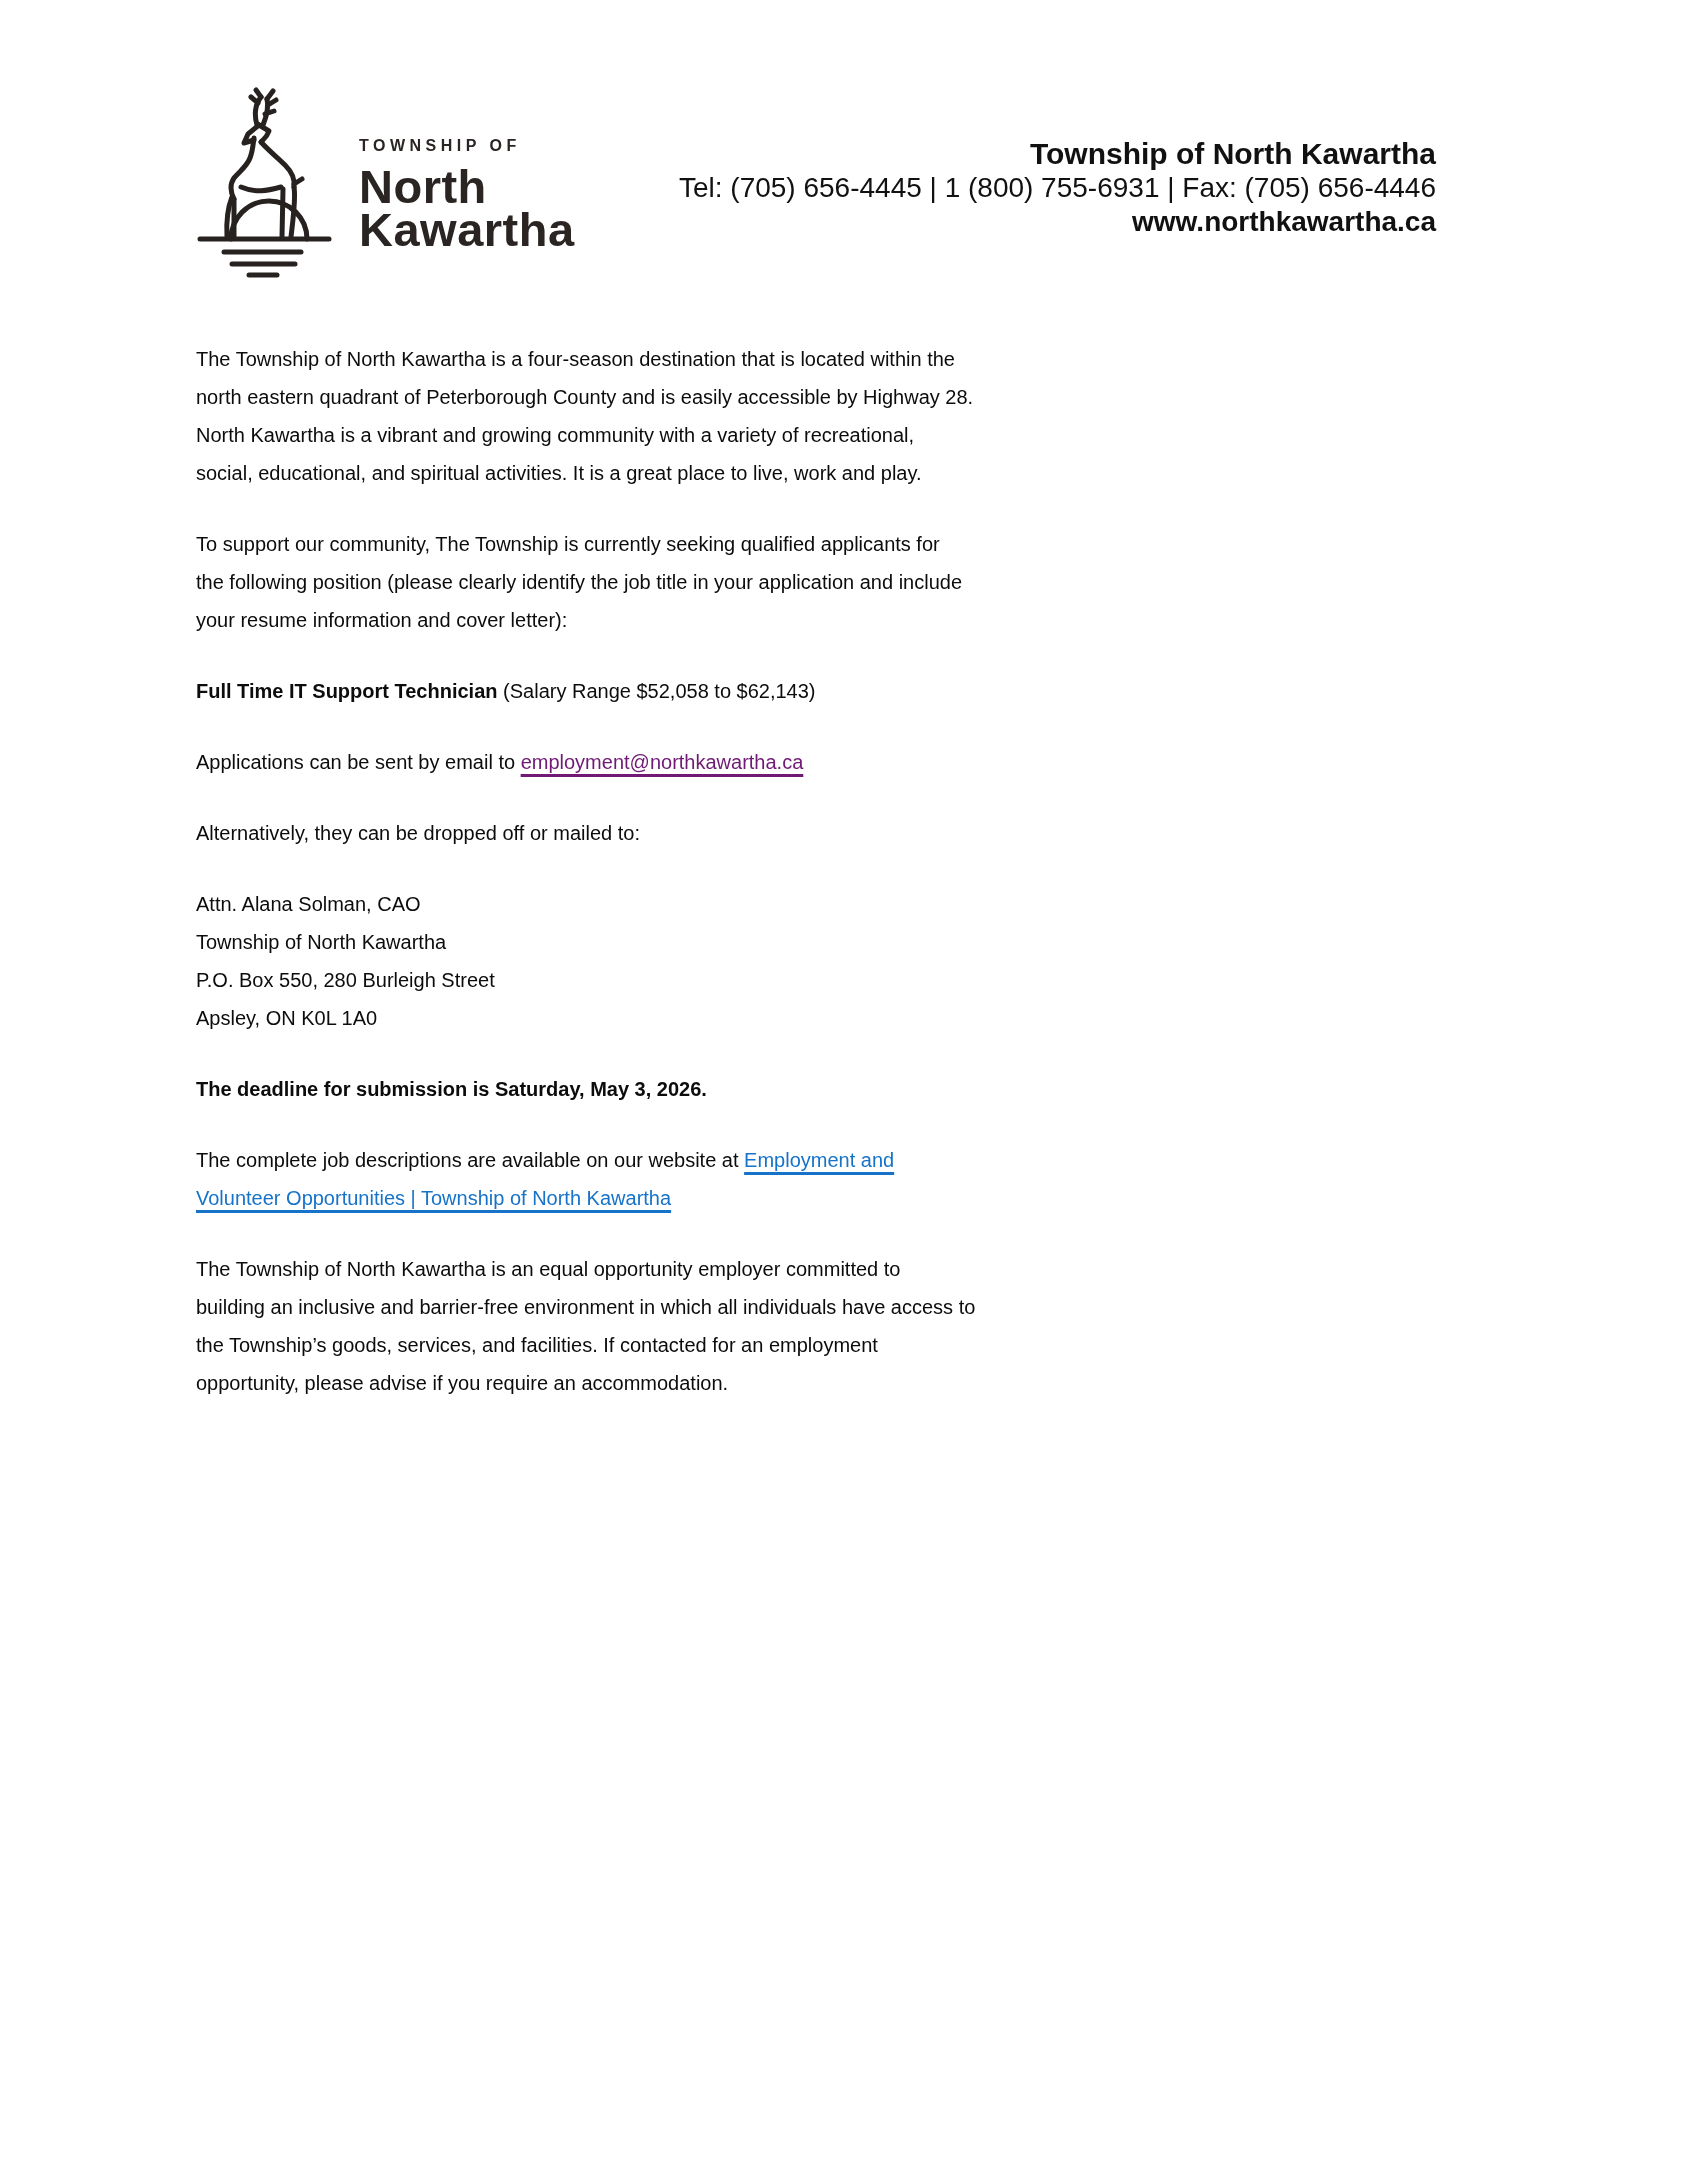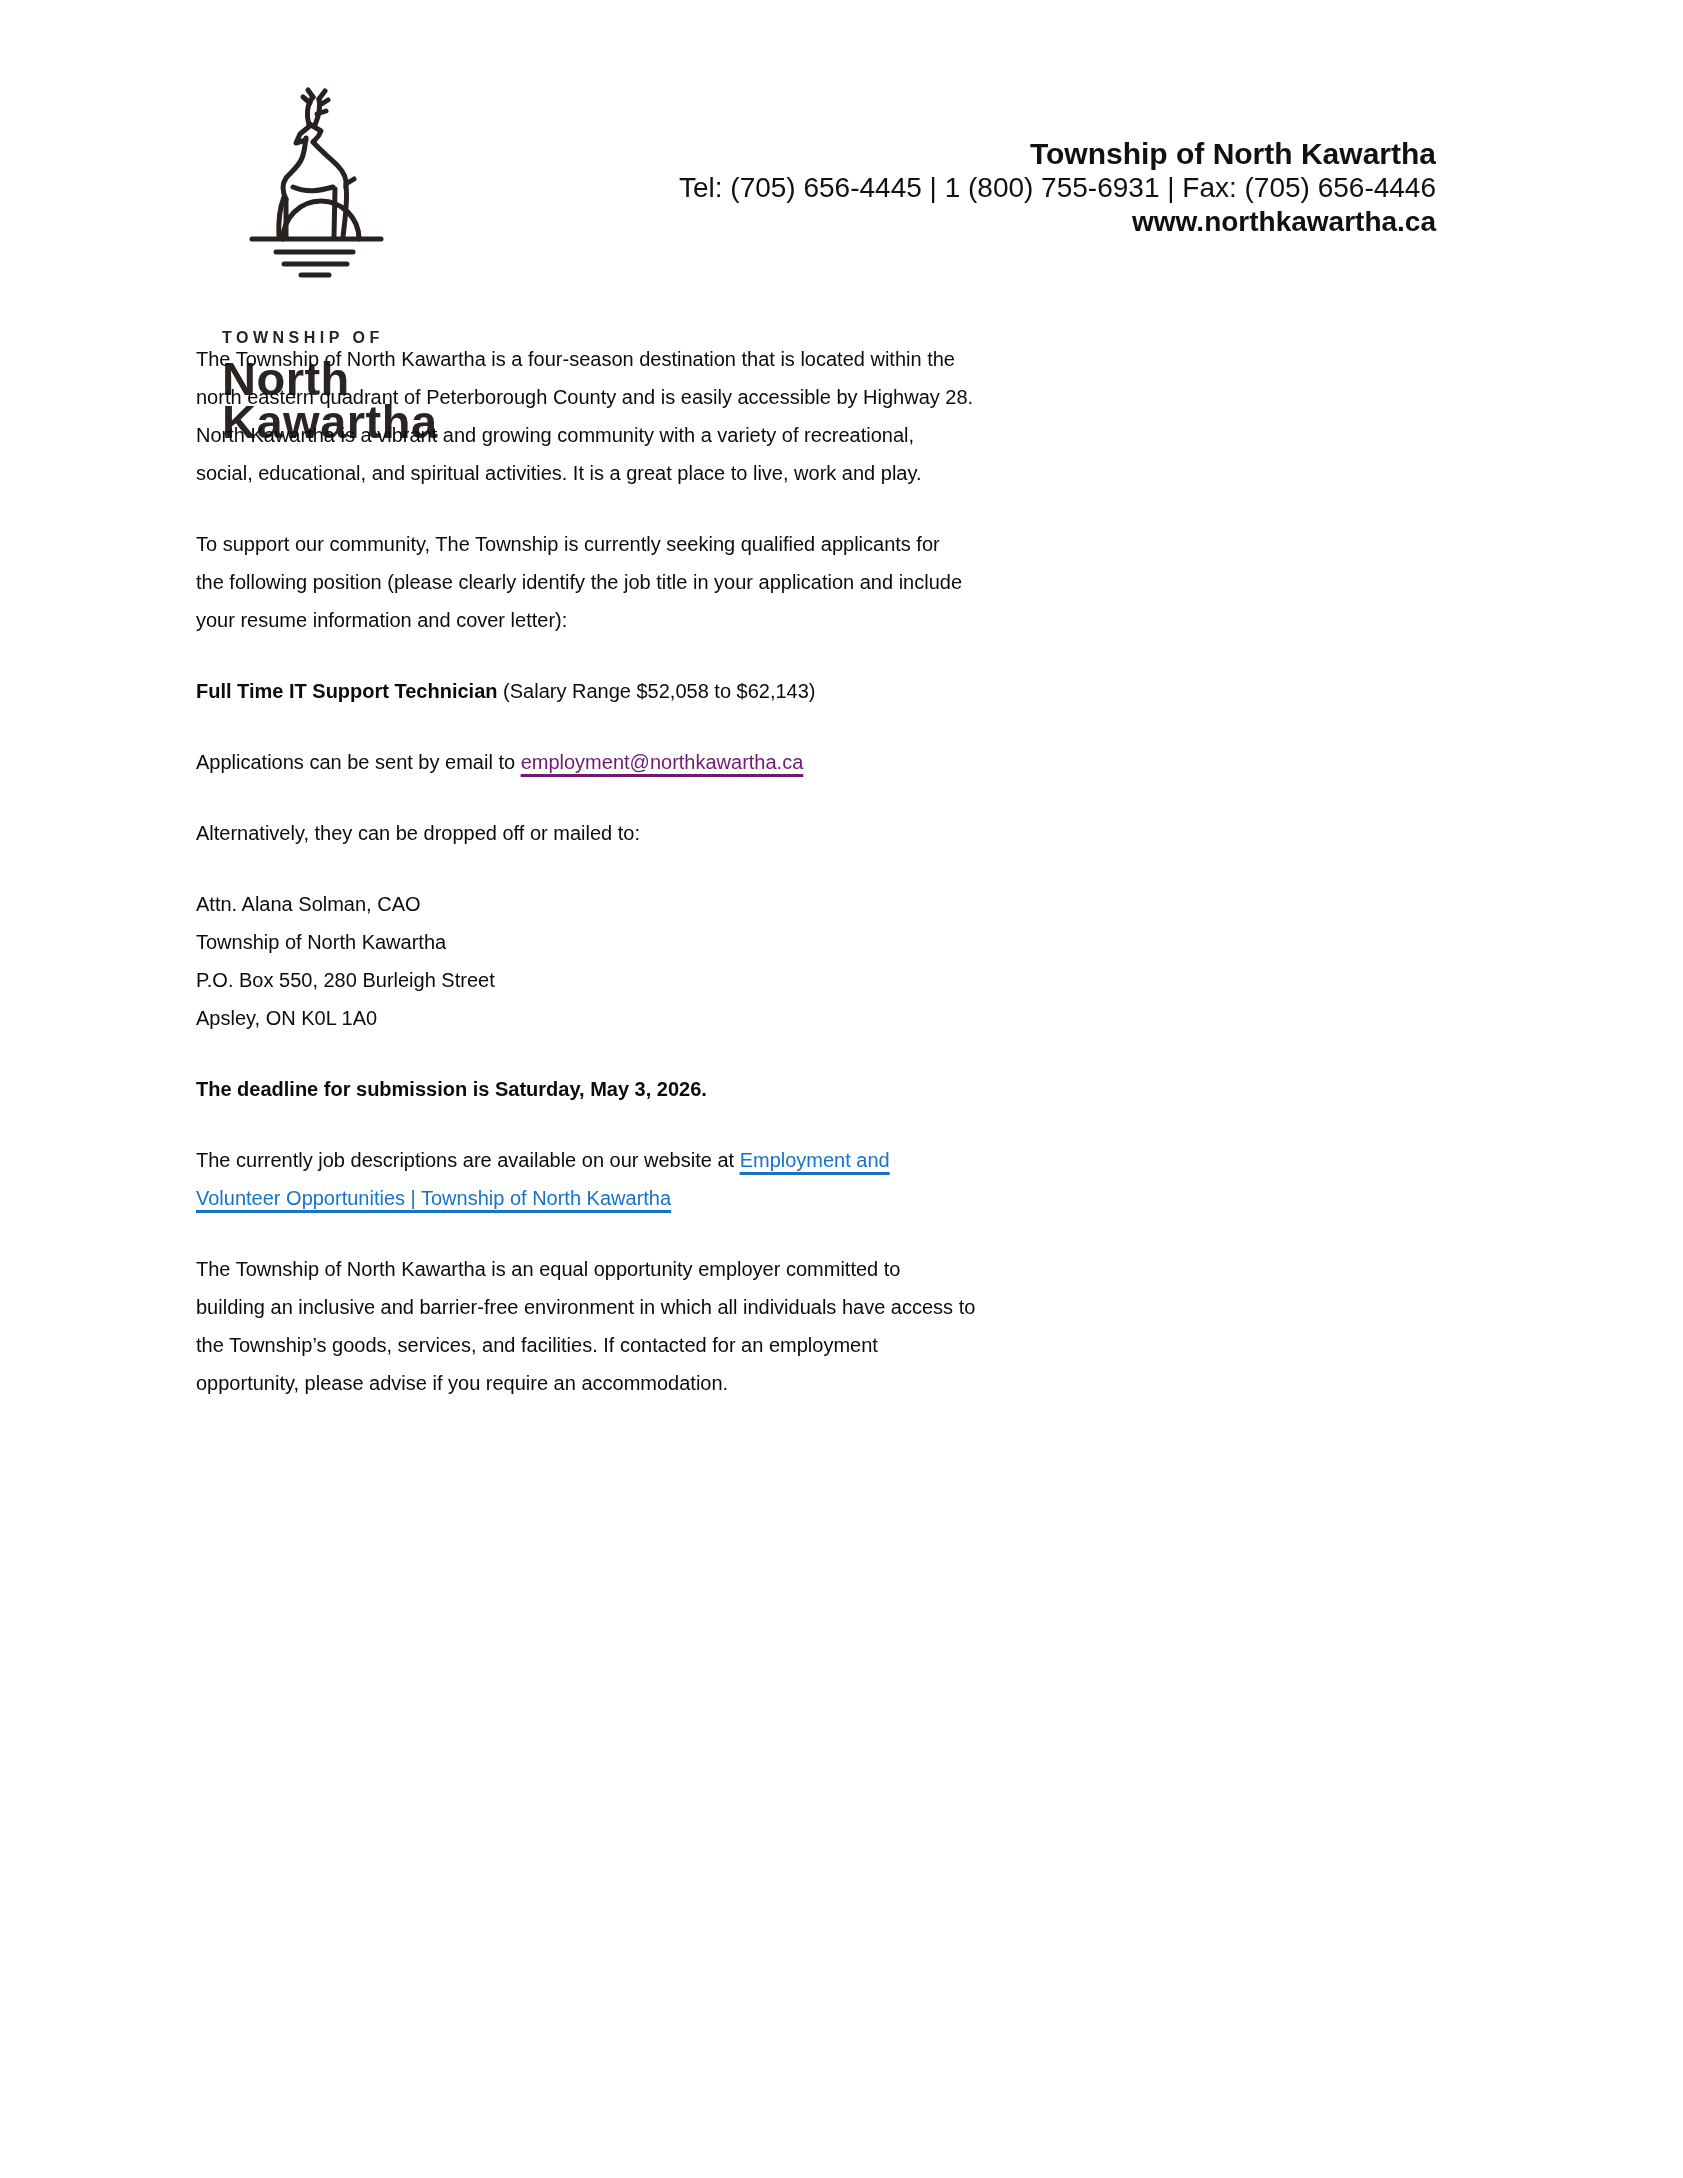--- a/index.html
+++ b/index.html
@@ -17,21 +17,21 @@
   
   .letterhead {
     position: absolute;
     left: 196px;
     top: 87px;
     width: 1240px;
     display: flex;
     justify-content: space-between;
     align-items: flex-start;
   }
-  .logo-lockup { display: flex; align-items: center; flex-direction: column; }
+  .logo-lockup { display: flex; align-items: flex-start; }
   .deer-svg { width: 137px; height: 192px; display: block; }
   .logo-words { margin-left: 26px; margin-top: 50px; color: #2a2523; }
   .logo-tagline {
     font-size: 16px;
     font-weight: bold;
     letter-spacing: 4.5px;
     margin-bottom: 10px;
   }
   .logo-name {
     font-size: 47px;
@@ -157,21 +157,21 @@
 
     <p>Alternatively, they can be dropped off or mailed to:</p>
 
     <p>Attn. Alana Solman, CAO
 Township of North Kawartha
 P.O. Box 550, 280 Burleigh Street
 Apsley, ON K0L 1A0</p>
 
     <p class="bold">The deadline for submission is Saturday, May 3, 2026.</p>
 
-    <p><span>The currently job descriptions are available on our website at </span><a class="web-link">Employment and
+    <p><span>The complete job descriptions are available on our website at </span><a class="web-link">Employment and
 Volunteer Opportunities | Township of North Kawartha</a></p>
 
     <p>The Township of North Kawartha is an equal opportunity employer committed to
 building an inclusive and barrier-free environment in which all individuals have access to
 the Township’s goods, services, and facilities. If contacted for an employment
 opportunity, please advise if you require an accommodation.</p>
   </main>
 
 </div>
 

